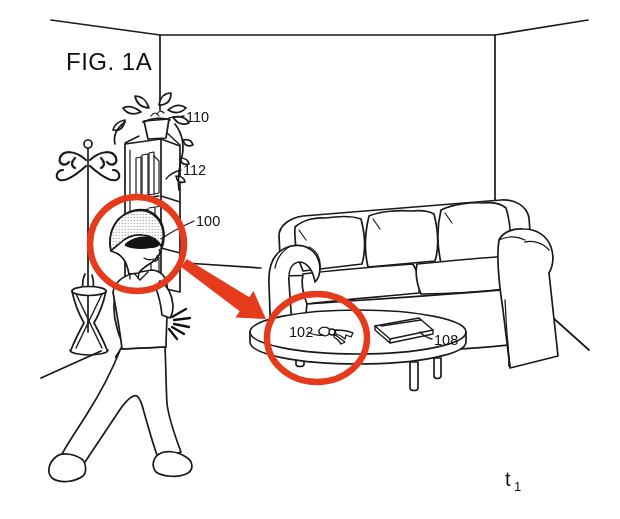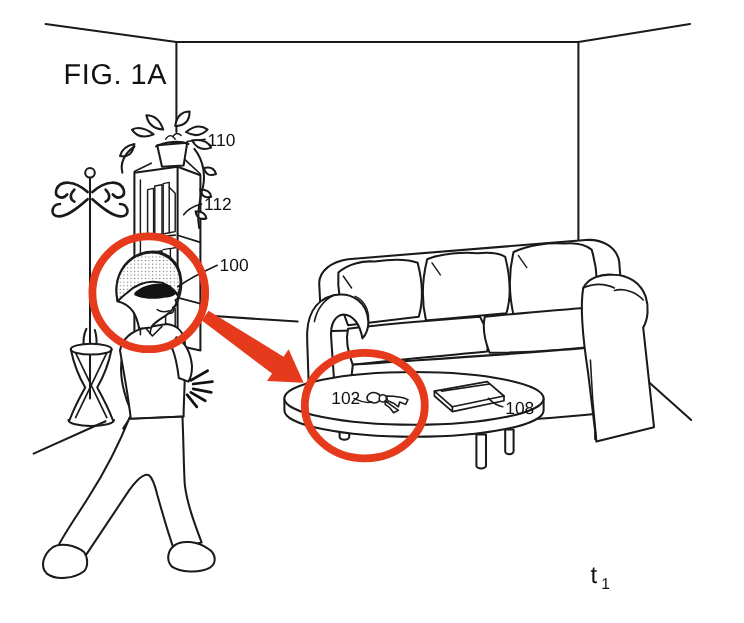--- a/index.html
+++ b/index.html
@@ -9,20 +9,21 @@
     width: 620px;
     height: 519px;
     overflow: hidden;
     font-family: "Liberation Sans", sans-serif;
   }
   .stage {
     position: relative;
     width: 564px;
     height: 519px;
     background: #ffffff;
+    padding-left: 13px;
   }
   svg { display: block; }
   .ink {
     stroke: #1a1a1a;
     stroke-width: 1.7;
     fill: none;
     stroke-linecap: round;
     stroke-linejoin: round;
   }
   .ink-thin { stroke-width: 1.3; }

